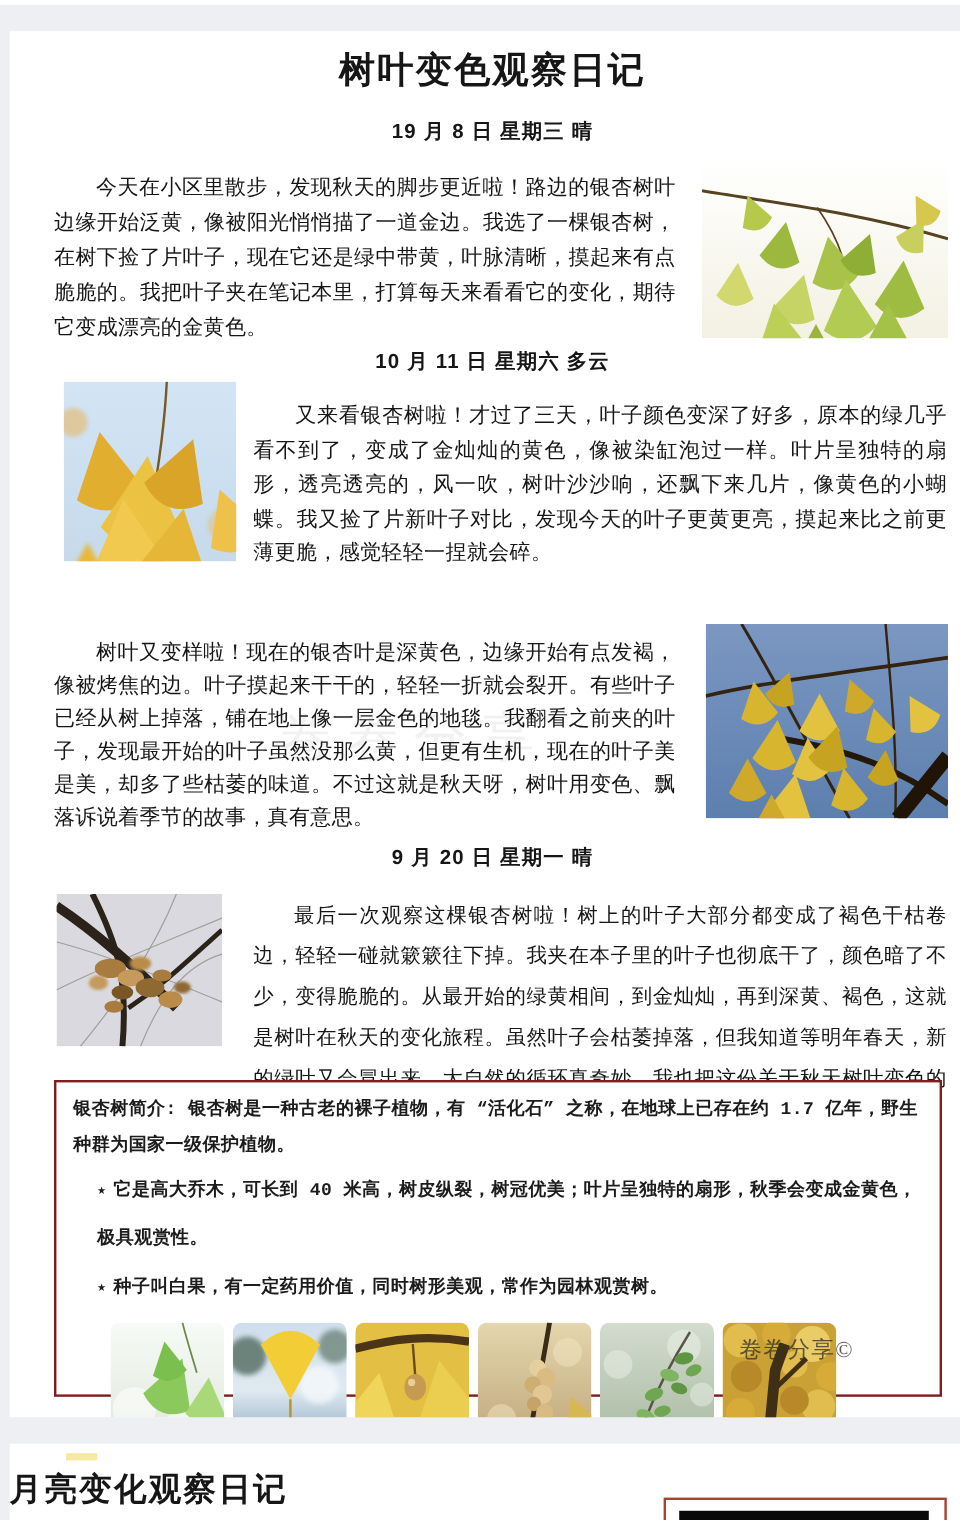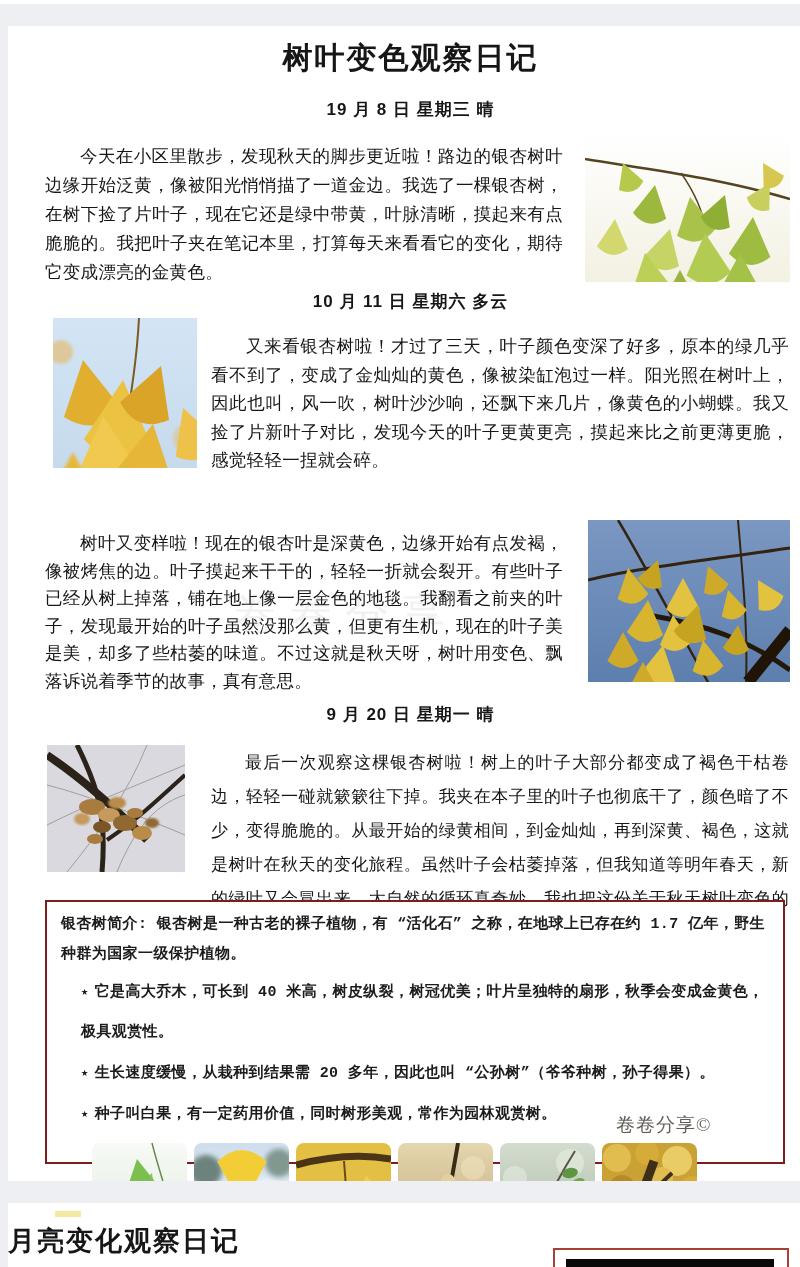--- a/index.html
+++ b/index.html
@@ -129,21 +129,21 @@
       <g fill="#9cb33f">
           <use href="#fanA" transform="translate(95,137) rotate(180) scale(1.3)"></use>
         </g>
       <g fill="#d6c84e">
           <use href="#fanA" transform="translate(178,30) rotate(150) scale(0.9)"></use>
         </g>
     </svg>
   </div>
 
   <div class="date-heading" id="h2e">10 月 11 日 星期六 多云</div>
-  <div class="para" id="p2">又来看银杏树啦！才过了三天，叶子颜色变深了好多，原本的绿几乎看不到了，变成了金灿灿的黄色，像被染缸泡过一样。阳光照在树叶上，因此也叫，风一吹，树叶沙沙响，还飘下来几片，像黄色的小蝴蝶。我又捡了片新叶子对比，发现今天的叶子更黄更亮，摸起来比之前更薄更脆，感觉轻轻一捏就会碎。</div>
+  <div class="para" id="p2">又来看银杏树啦！才过了三天，叶子颜色变深了好多，原本的绿几乎看不到了，变成了金灿灿的黄色，像被染缸泡过一样。叶片呈独特的扇形，透亮透亮的，风一吹，树叶沙沙响，还飘下来几片，像黄色的小蝴蝶。我又捡了片新叶子对比，发现今天的叶子更黄更亮，摸起来比之前更薄更脆，感觉轻轻一捏就会碎。</div>
 
   <div class="photo" id="ph2">
     <svg width="144" height="150" viewBox="0 0 144 150">
       <defs>
         <linearGradient id="g2" x1="0" y1="0" x2="0" y2="1">
           <stop offset="0" stop-color="#d3e5f5"></stop>
             <stop offset="1" stop-color="#c6daec"></stop>
         </linearGradient>
         <path id="fanB" d="M0,0 L-13,-24 Q0,-36 13,-24 Z"></path>
         <filter id="blurB">
@@ -276,21 +276,20 @@
         <ellipse cx="48" cy="94" rx="8" ry="5" fill="#a87c3e"></ellipse>
       </g>
     </svg>
   </div>
 
   <div class="ghost-watermark">卷卷分享</div>
 
   <div class="infobox">
     <div class="intro">银杏树简介: 银杏树是一种古老的裸子植物，有 “活化石” 之称，在地球上已存在约 1.7 亿年，野生种群为国家一级保护植物。</div>
     <div class="bullet"><span class="star">★</span><span>它是高大乔木，可长到 40 米高，树皮纵裂，树冠优美；叶片呈独特的扇形，秋季会变成金黄色，极具观赏性。</span></div>
-    <div class="bullet"><span class="star">★</span><span>生长速度缓慢，从栽种到结果需 20 多年，因此也叫 “公孙树”（爷爷种树，孙子得果）。</span></div>
     <div class="bullet"><span class="star">★</span><span>种子叫白果，有一定药用价值，同时树形美观，常作为园林观赏树。</span></div>
 
     <div class="thumbs">
 
       <div class="thumb">
         <svg width="95" height="103" viewBox="0 0 95 103">
           <defs>
             <linearGradient id="t1g" x1="0" y1="0" x2="0" y2="1">
                 <stop offset="0" stop-color="#f7faf6"></stop>
                 <stop offset="1" stop-color="#dfe8dc"></stop>

